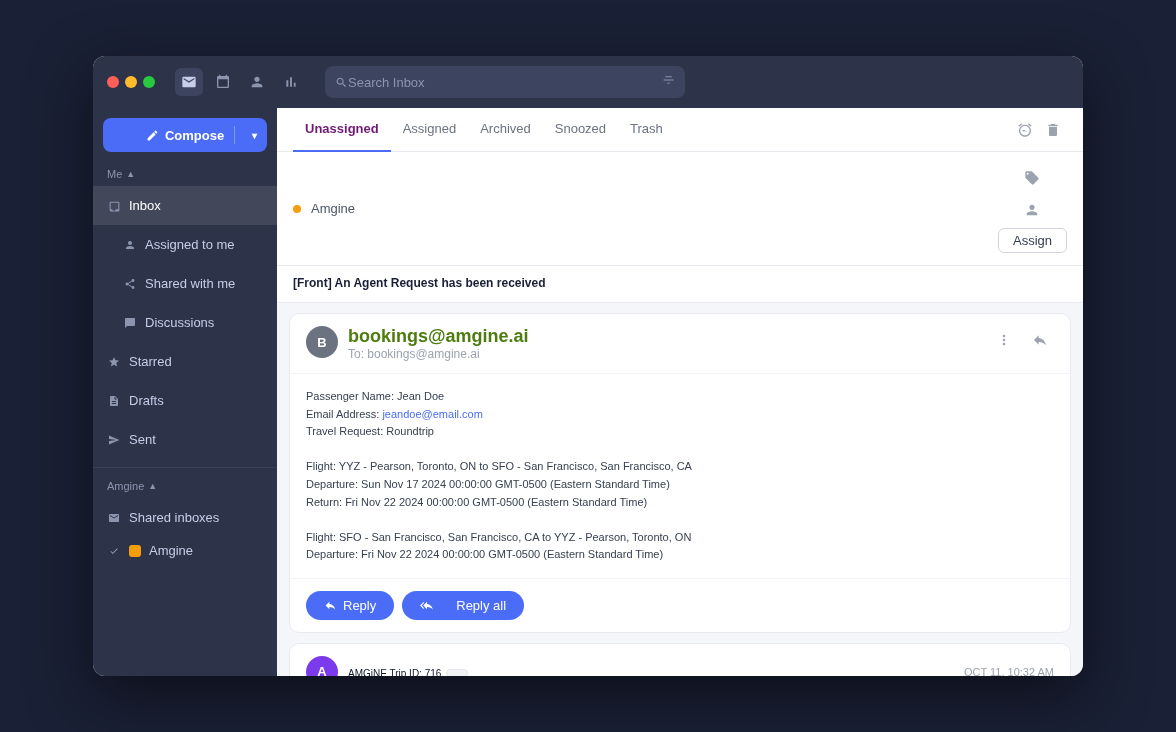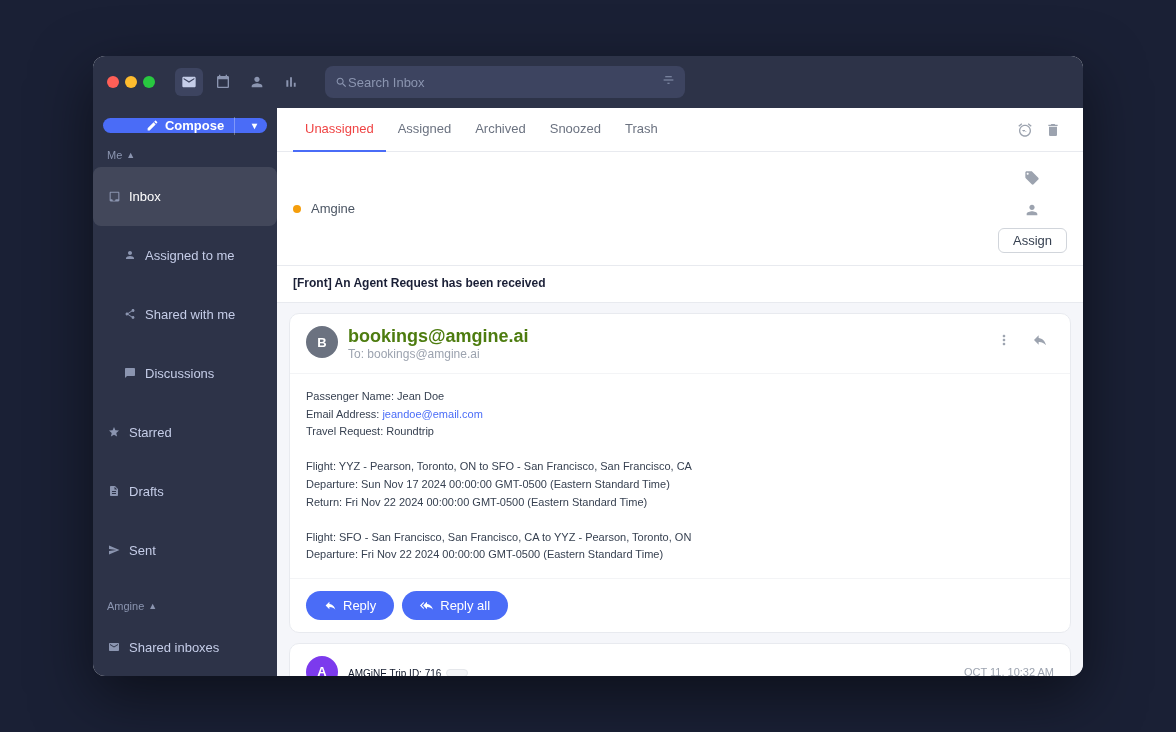--- a/index.html
+++ b/index.html
@@ -135,28 +135,28 @@
     .sidebar-section-header {
       padding: 4px 14px;
       font-size: 11px;
       color: #8b95b0;
       display: flex;
       align-items: center;
       gap: 4px;
       margin-bottom: 2px;
     }
     .sidebar-item {
-      padding: 22px 14px;
-      display: flex;
-      align-items: flex-start;
+      padding: 12px 14px;
+      display: flex;
+      align-items: flex-end;
       gap: 8px;
       font-size: 13px;
       color: #c5cde8;
       cursor: pointer;
-      border-radius: 8px;
+      border-radius: 0;
     }
     .sidebar-item.active {
       background: rgba(255,255,255,0.1);
       color: white;
     }
     .sidebar-item .item-icon {
       width: 14px;
       height: 14px;
       display: flex;
       align-items: center;
@@ -204,22 +204,22 @@
       height: 44px;
       display: flex;
       align-items: center;
       font-size: 13px;
       color: #6b7280;
       cursor: pointer;
       position: relative;
       border-bottom: 2px solid transparent;
     }
     .tab.active {
-      color: #ef4444;
-      font-weight: 400;
+      color: #701a75;
+      font-weight: 700;
       border-bottom-color: #4a6cf7;
     }
     .tabs-spacer { flex: 1; }
     .tab-action-icon {
       width: 28px;
       height: 28px;
       display: flex;
       align-items: center;
       justify-content: center;
       color: #9ca3af;
@@ -378,21 +378,21 @@
       background: #4a6cf7;
       color: white;
       border: none;
       border-radius: 20px;
       padding: 7px 18px;
       font-size: 13px;
       font-weight: 500;
       cursor: pointer;
       display: flex;
       align-items: center;
-      gap: 7px;
+      gap: 23px;
     }
     
     .collapsed-message {
       background: white;
       margin: 6px 12px;
       border-radius: 10px;
       border: 1px solid #e8eaef;
       padding: 12px 16px;
       display: flex;
       align-items: center;

